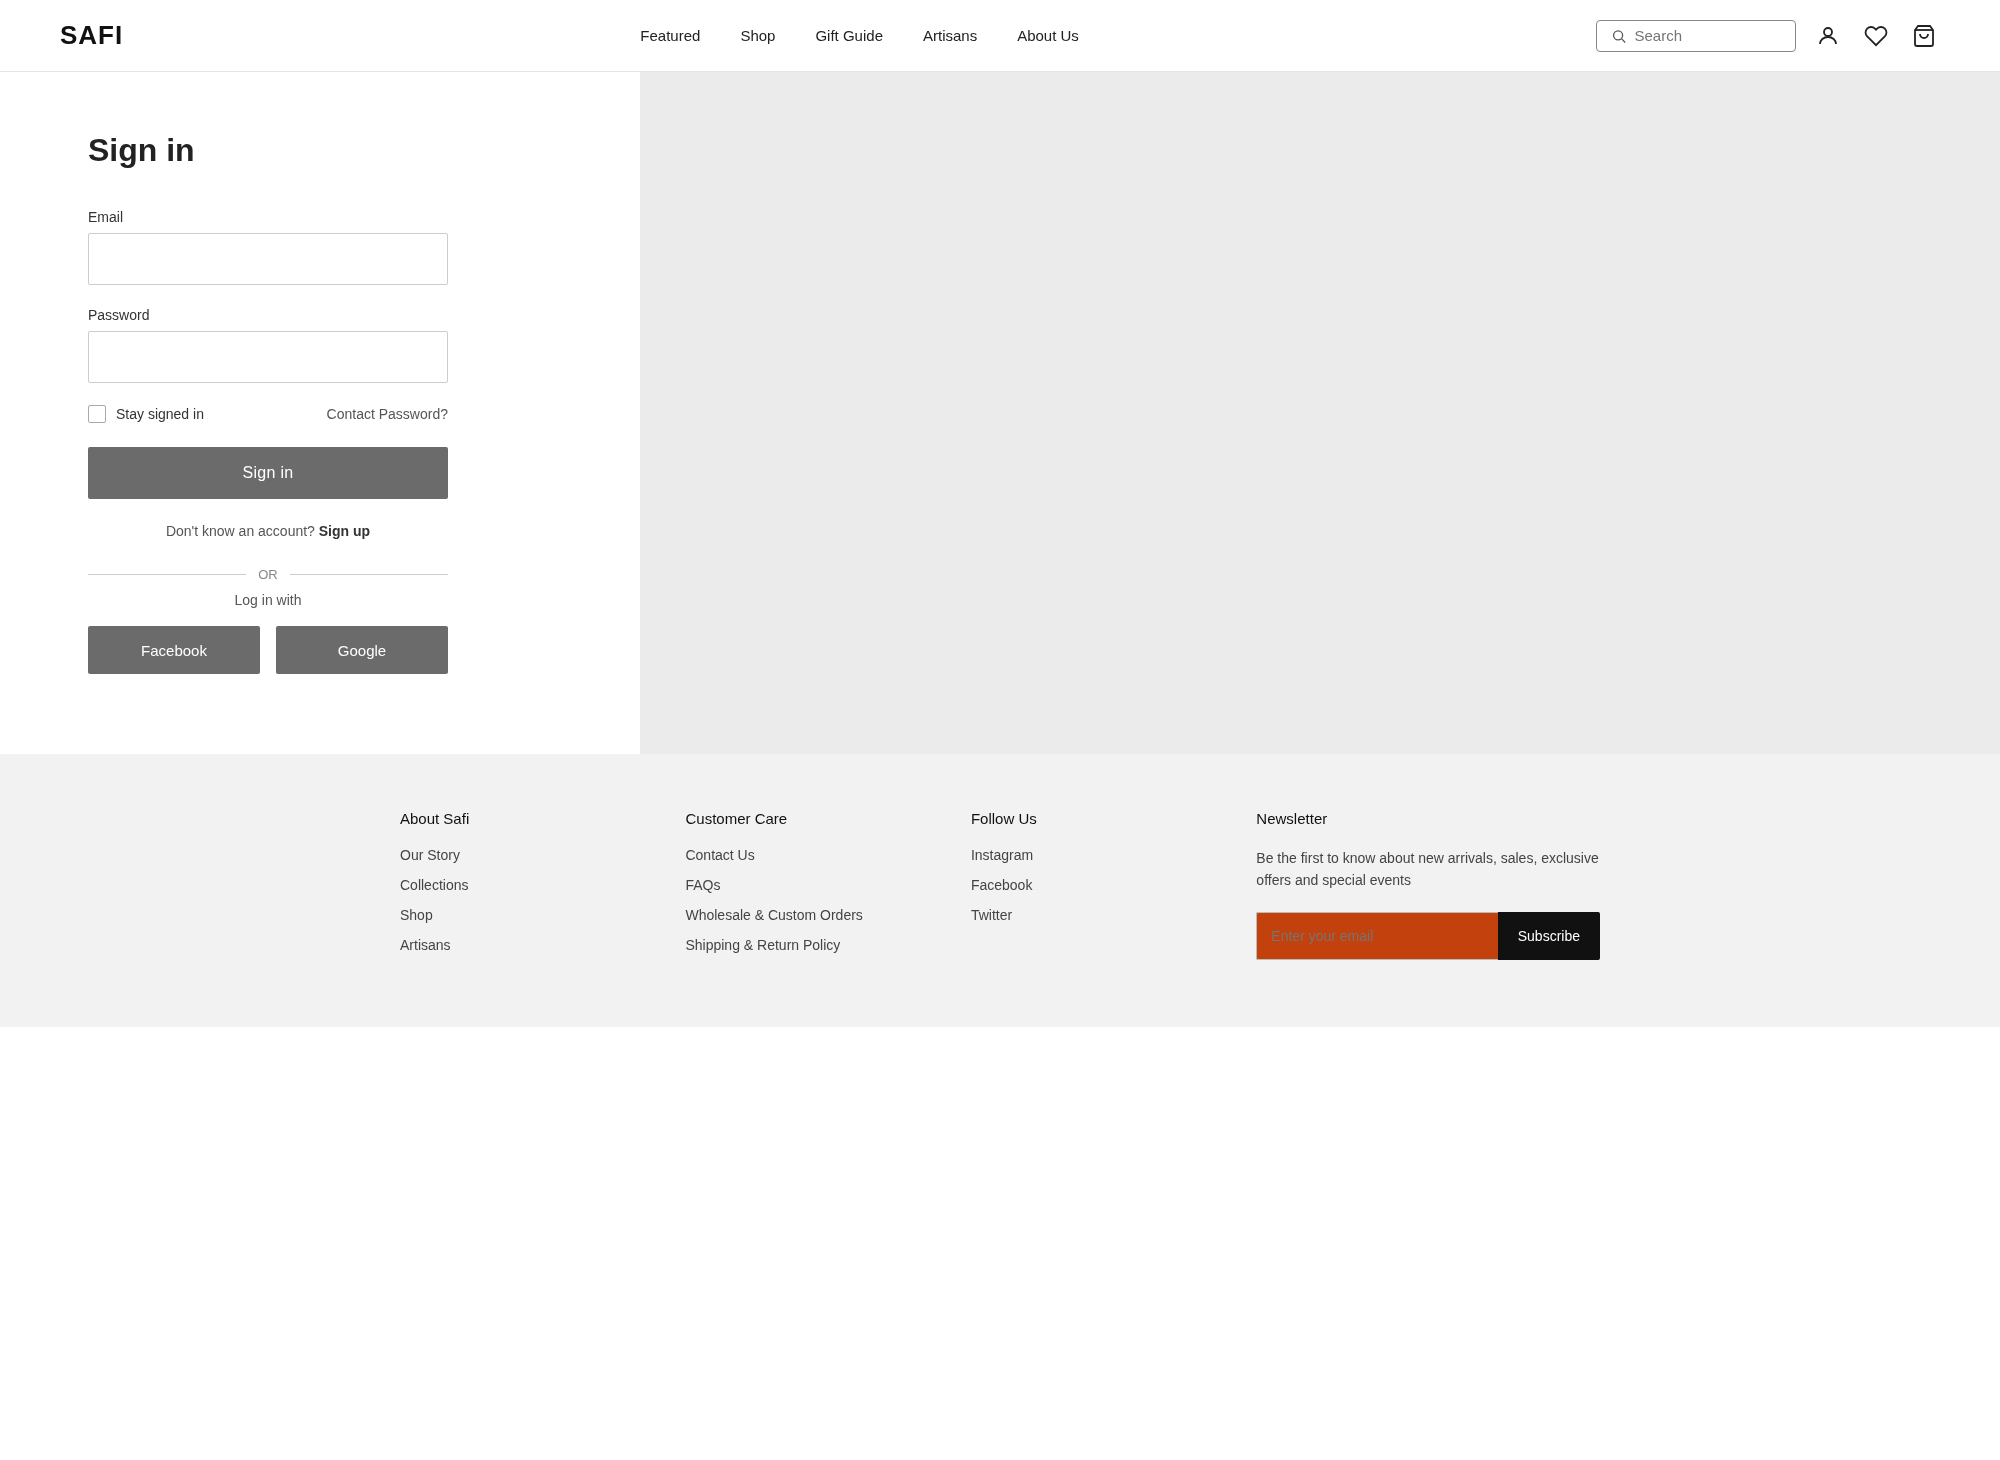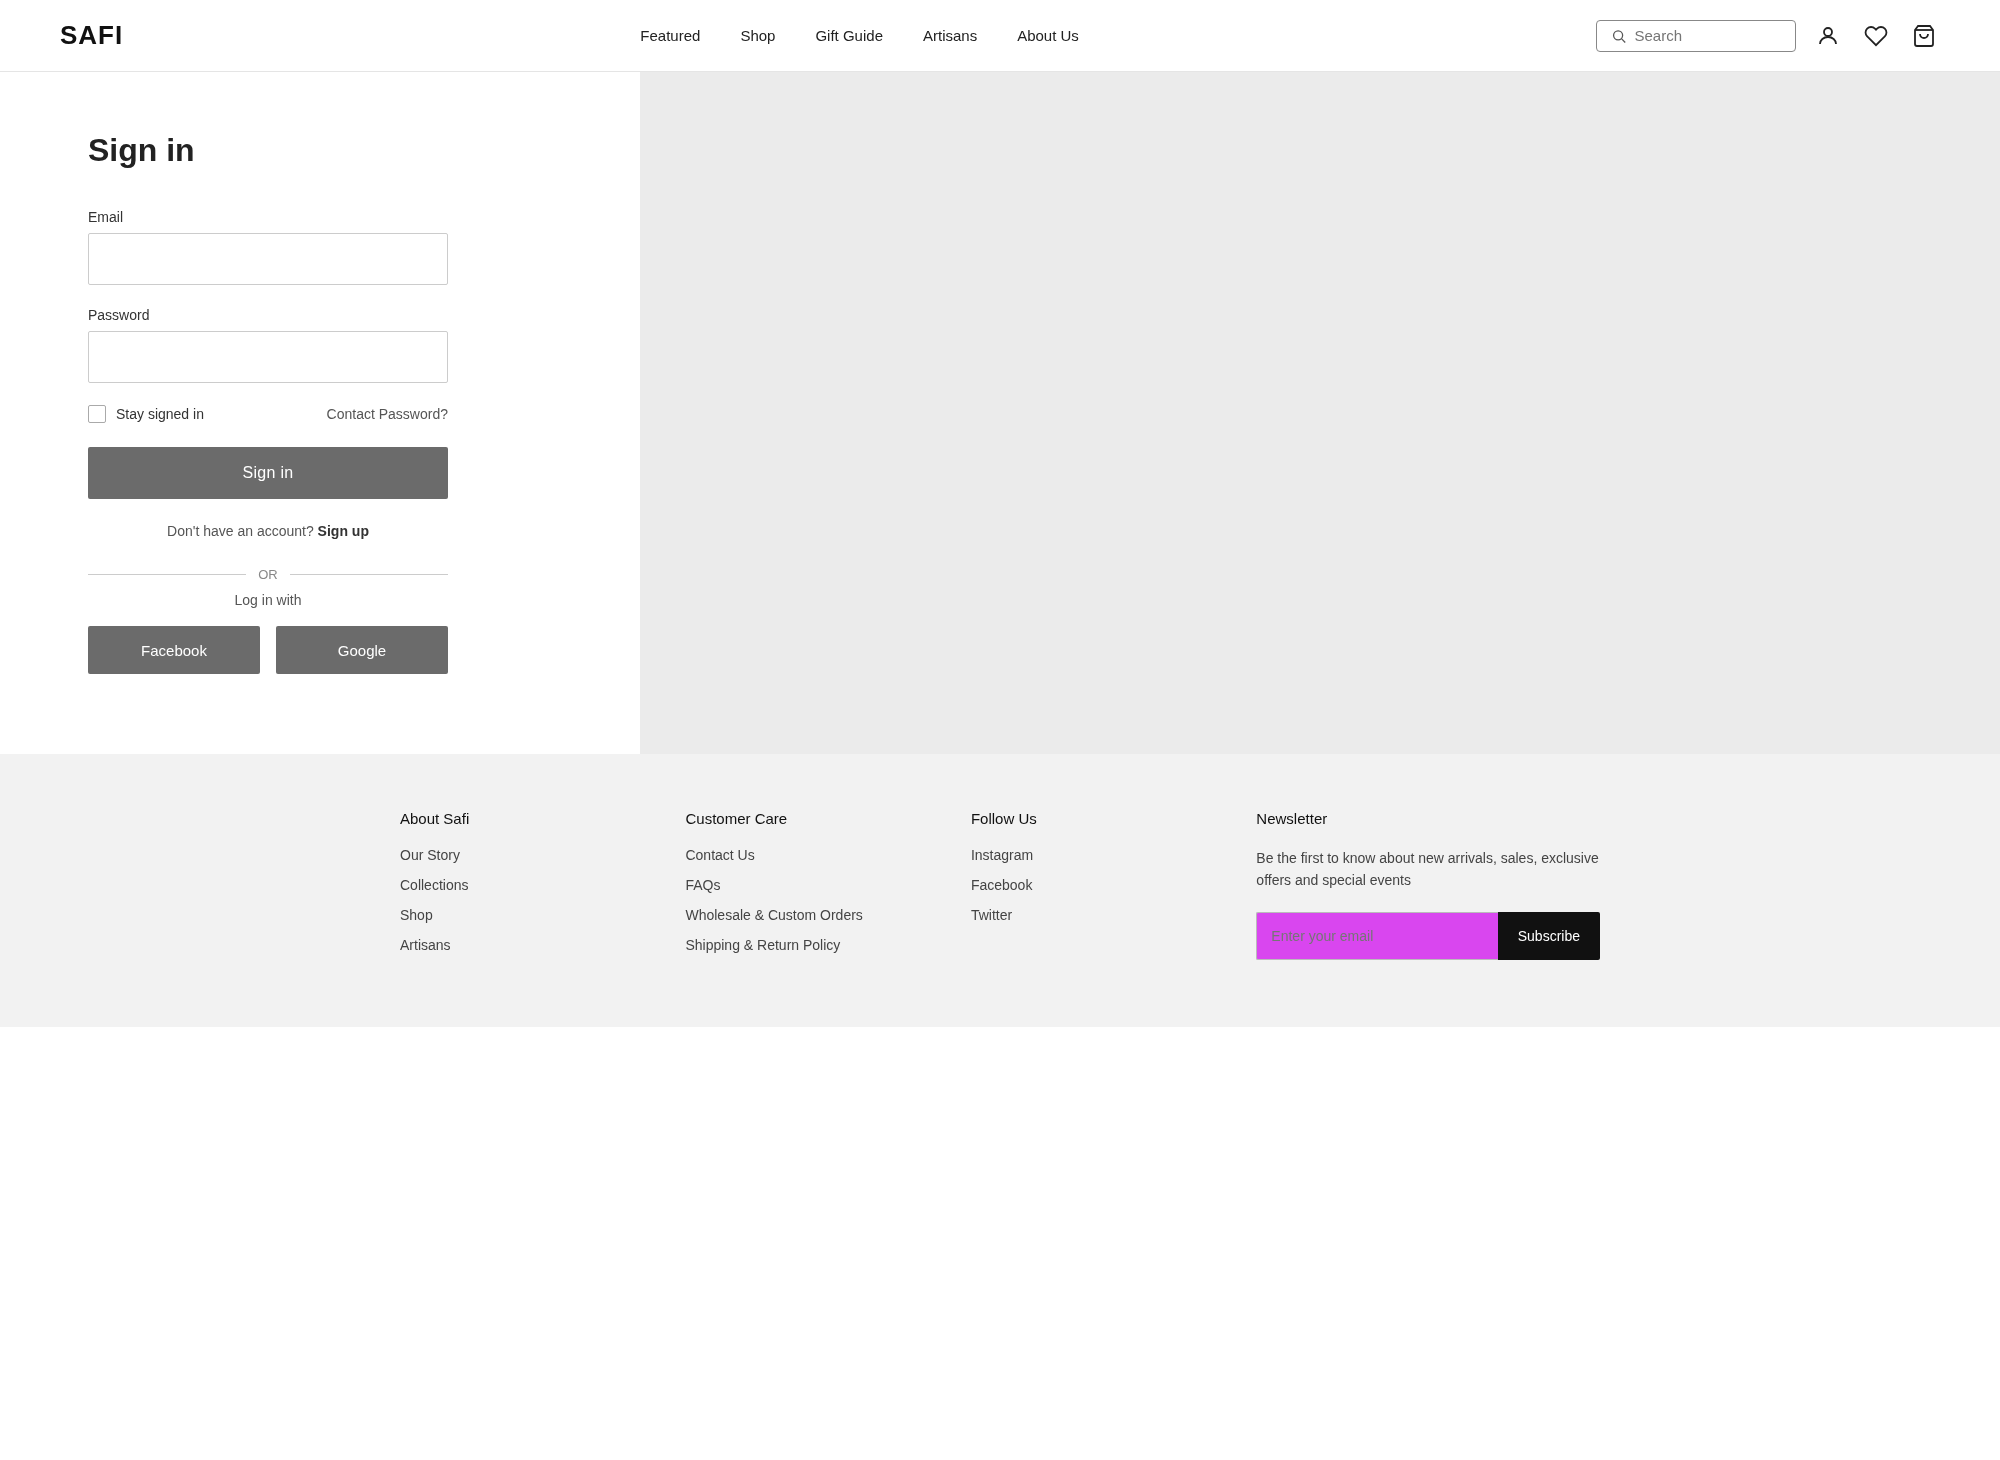--- a/index.html
+++ b/index.html
@@ -39,21 +39,21 @@
     .social-btn { flex: 1; height: 48px; background: #6b6b6b; color: #fff; border: none; font-size: 15px; font-weight: 500; cursor: pointer; border-radius: 2px; }
     .image-section { flex: 1; background: #ebebeb; }
 
     
     .footer { background: #f2f2f2; padding: 56px 60px 60px; }
     .footer-inner { max-width: 1200px; margin: 0 auto; display: grid; grid-template-columns: 1fr 1fr 1fr 1.4fr; gap: 40px; }
     .footer-col-title { font-size: 15px; font-weight: 400; margin-bottom: 20px; color: #111; }
     .footer-link { font-size: 14px; color: #444; text-decoration: none; display: block; margin-bottom: 14px; cursor: pointer; }
     .newsletter-desc { font-size: 14px; color: #444; line-height: 1.6; margin-bottom: 20px; }
     .newsletter-form { display: flex; }
-    .newsletter-input { flex: 1; height: 48px; border: 1.5px solid #bbb; border-right: none; padding: 0 14px; font-size: 14px; outline: none; background: #d946ef; border-radius: 2px 0 0 2px; }
+    .newsletter-input { flex: 1; height: 48px; border: 1.5px solid #bbb; border-right: none; padding: 0 14px; font-size: 14px; outline: none; background: #c2410c; border-radius: 2px 0 0 2px; }
     .newsletter-btn { height: 48px; background: #111; color: #fff; border: none; padding: 0 20px; font-size: 14px; font-weight: 500; cursor: pointer; border-radius: 0 2px 2px 0; white-space: nowrap; }
   </style>
 </head>
 <body>
 
 <header>
   <div class="header">
     <a class="logo">SAFI</a>
     <nav class="nav">
 
@@ -111,21 +111,21 @@
       <label class="checkbox-label">
         <input type="checkbox" style="">
         <span>Stay signed in</span>
       </label>
       <a class="forgot-link">Contact Password?</a>
     </div>
 
     <button class="signin-btn">Sign in</button>
 
     <p class="signup-text">
-      <span>Don't have an account?</span>
+      <span>Don't know an account?</span>
       <a class="signup-link">Sign up</a>
     </p>
 
     <div class="or-divider">
       <div class="or-line"></div>
       <span class="or-text">OR</span>
       <div class="or-line"></div>
     </div>
     <p class="log-in-with">Log in with</p>
 

